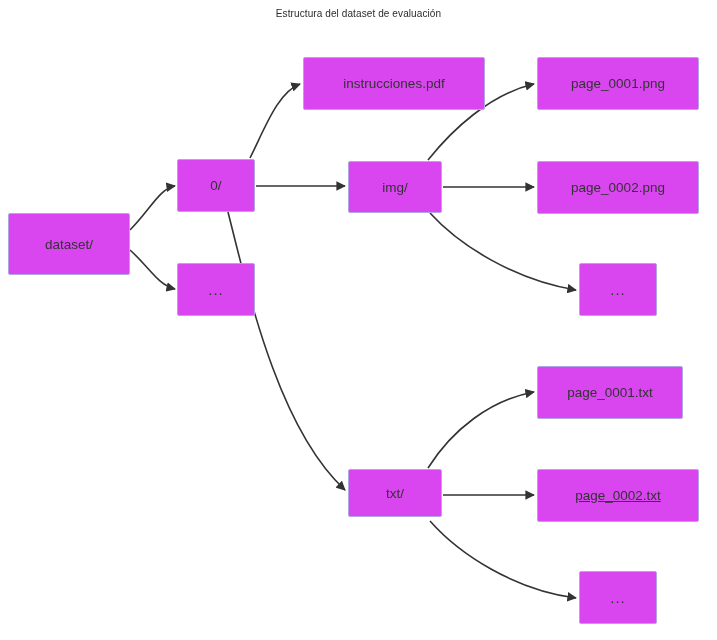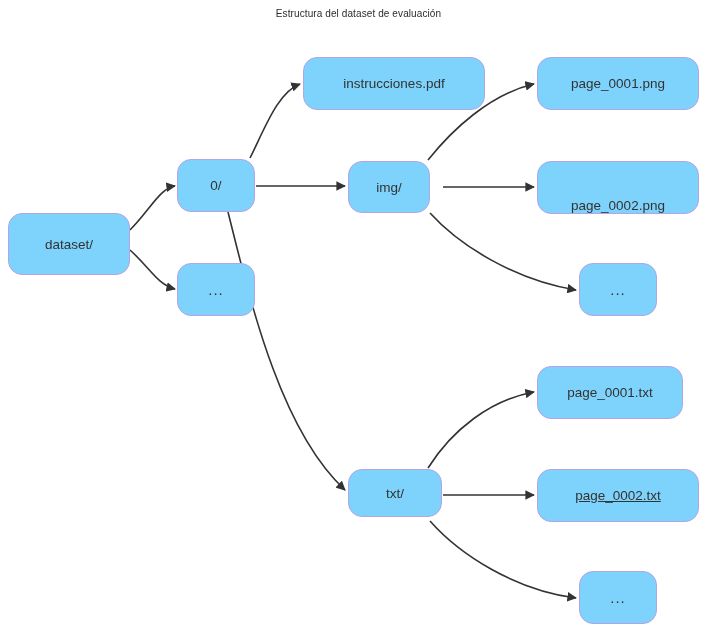--- a/index.html
+++ b/index.html
@@ -37,23 +37,23 @@
     height: 640px;
   }
   .edge-path {
     fill: none;
     stroke: #333333;
     stroke-width: 1.6px;
   }
   .node {
     position: absolute;
     box-sizing: border-box;
-    background: #7dd3fc;
+    background: #d946ef;
     border: 1.3px solid #B3A4E8;
-    border-radius: 14px;
+    border-radius: 2px;
     display: flex;
     align-items: center;
     justify-content: center;
     font-size: 13.5px;
     color: #333333;
     z-index: 3;
     white-space: nowrap;
   }
   .node.ellipsis {
     font-size: 15px;
@@ -94,30 +94,30 @@
       </div>
       <div class="node" style="left: 177px; top: 159px; width: 78px; height: 53px;">
         <span>0/</span>
       </div>
       <div class="node ellipsis" style="left: 177px; top: 263px; width: 78px; height: 53px;">
         <span>...</span>
       </div>
       <div class="node" style="left: 303px; top: 57px; width: 182px; height: 53px;">
         <span>instrucciones.pdf</span>
       </div>
-      <div class="node" style="left: 348px; top: 161px; width: 82px; height: 52px;">
+      <div class="node" style="left: 348px; top: 161px; width: 94px; height: 52px;">
         <span>img/</span>
       </div>
       <div class="node" style="left: 348px; top: 469px; width: 94px; height: 48px;">
         <span>txt/</span>
       </div>
       <div class="node" style="left: 537px; top: 57px; width: 162px; height: 53px;">
         <span>page_0001.png</span>
       </div>
-      <div class="node" style="left: 537px; top: 161px; width: 162px; height: 53px; align-items: flex-end;">
+      <div class="node" style="left: 537px; top: 161px; width: 162px; height: 53px;">
         <span>page_0002.png</span>
       </div>
       <div class="node ellipsis" style="left: 579px; top: 263px; width: 78px; height: 53px;">
         <span>...</span>
       </div>
       <div class="node" style="left: 537px; top: 366px; width: 146px; height: 53px;">
         <span>page_0001.txt</span>
       </div>
       <div class="node" style="left: 537px; top: 469px; width: 162px; height: 53px; text-decoration: underline;">
         <span>page_0002.txt</span>

